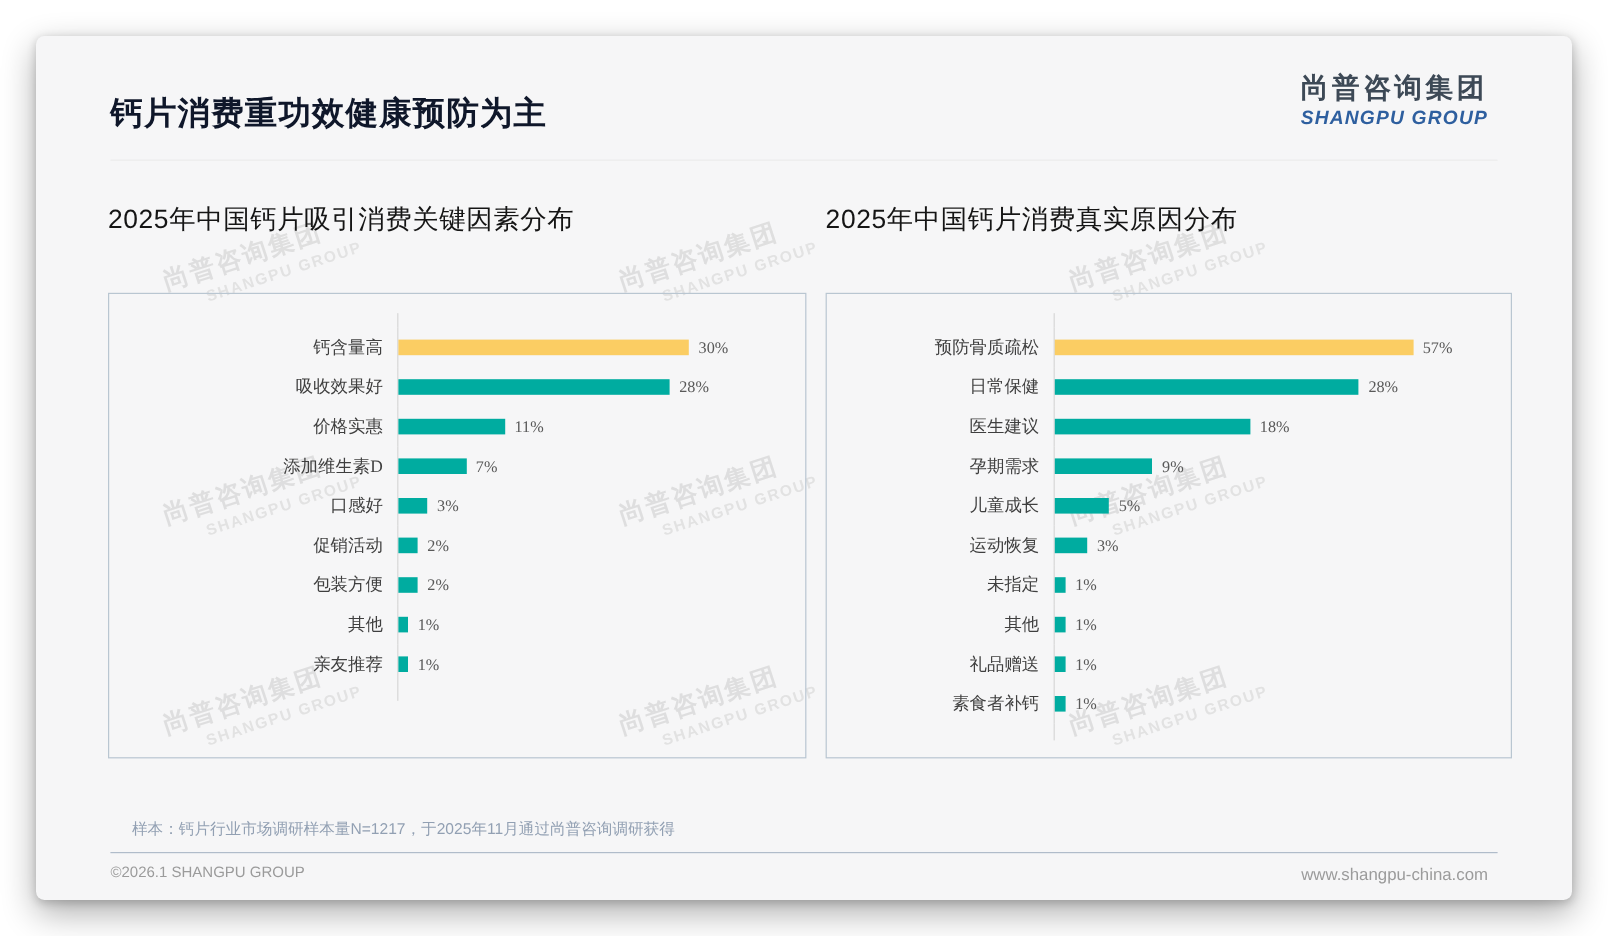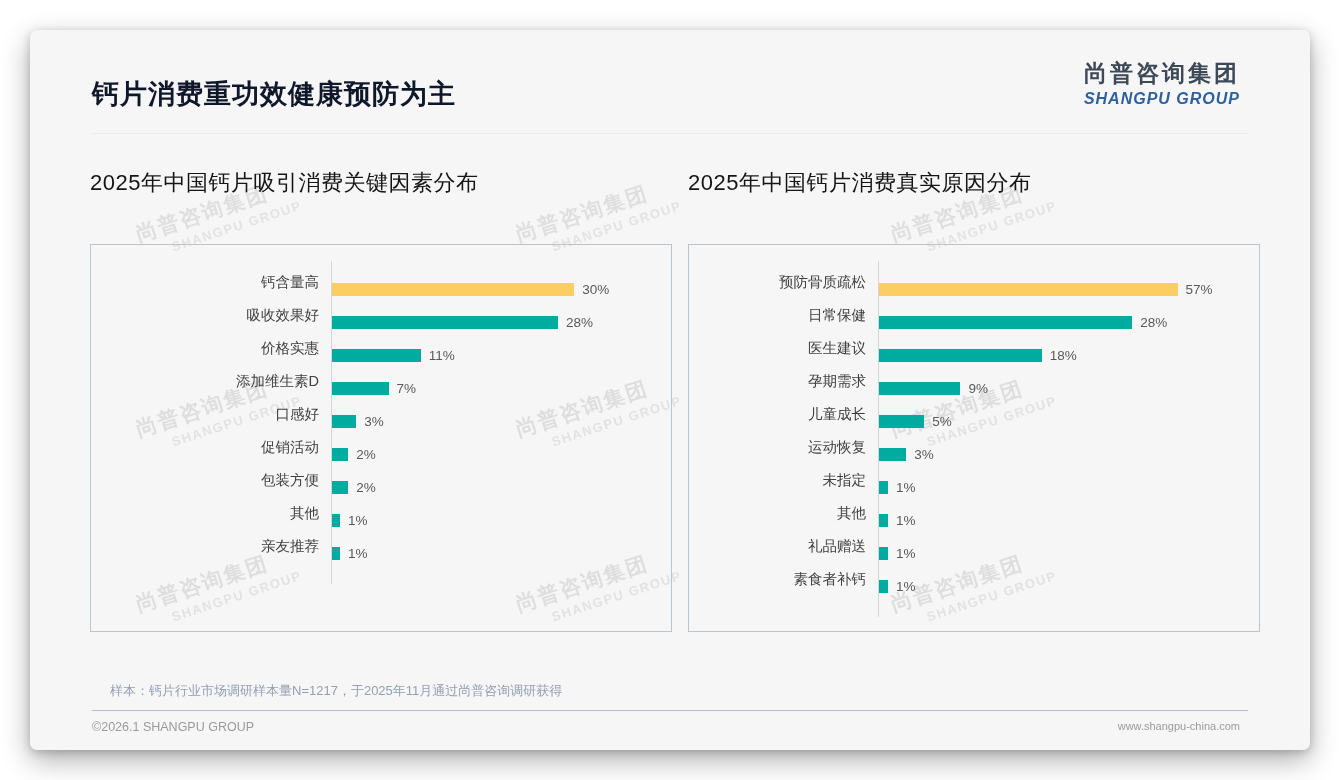--- a/index.html
+++ b/index.html
@@ -24,35 +24,35 @@
   .chart-title{position:absolute;top:138px;font-size:22px;font-weight:400;color:#151515;
     text-align:left;letter-spacing:0.5px;z-index:2;}
   .chart-title.left{left:60px;width:582px;}
   .chart-title.right{left:658px;width:572px;}
   
   .panel{position:absolute;top:214px;height:388px;border:1px solid #b9c6d1;box-sizing:border-box;
     background:transparent;z-index:1;}
   .panel.left{left:60px;width:582px;}
   .panel.right{left:658px;width:572px;}
   .chart{position:absolute;left:0;top:16px;right:0;}
-  .row{display:flex;align-items:flex-start;height:33px;}
+  .row{display:flex;align-items:center;height:33px;font-family:Liberation Serif, serif;}
   .row.pad-top{height:12px;}
   .row.pad-bot{height:14px;}
   .row .cat{text-align:right;padding-right:12px;font-size:14.5px;color:#3f3f3f;flex:0 0 auto;}
   .panel.left .cat{width:228px;}
   .panel.right .cat{width:177px;}
   .row .bar-area{flex:1 1 auto;height:100%;display:flex;align-items:center;
     border-left:1px solid #d6d6d6;position:relative;}
   .bar{height:13px;}
   .val{margin-left:8px;font-size:13.5px;color:#595959;}
   
   .footnote{position:absolute;left:80px;top:652px;font-size:13px;color:#92a0b3;z-index:2;}
   .footer-rule{position:absolute;left:62px;top:680px;width:1156px;height:1px;background:#b0bcca;z-index:2;}
   .footer-left{position:absolute;left:62px;top:690px;font-size:12.5px;color:#9b9b9b;z-index:2;}
-  .footer-right{position:absolute;right:70px;top:690px;font-size:11px;color:#9b9b9b;z-index:2;}
+  .footer-right{position:absolute;right:70px;top:690px;font-size:14px;color:#9b9b9b;z-index:2;}
 </style>
 </head>
 <body>
 
 <div class="stage">
   <div class="slide-card">
 
     <div class="wm-layer" id="wm-layer">
         <div class="wm" style="left: 105px; top: 165px;">
           <div class="wm-cn">尚普咨询集团</div>

